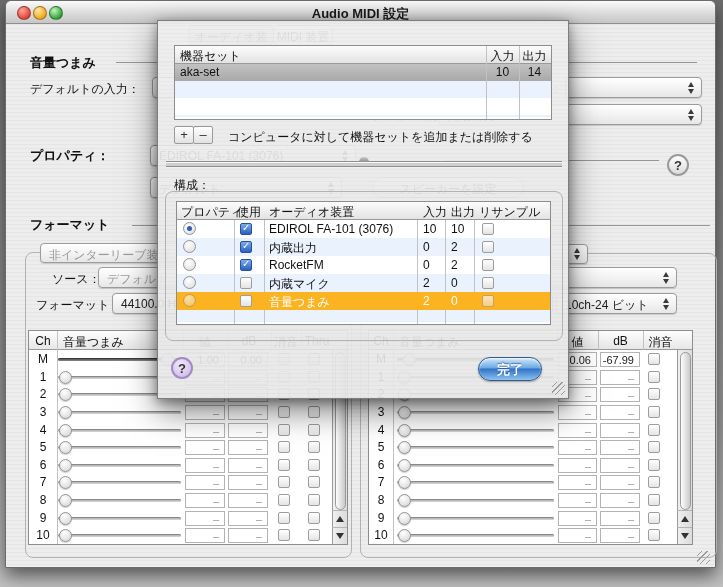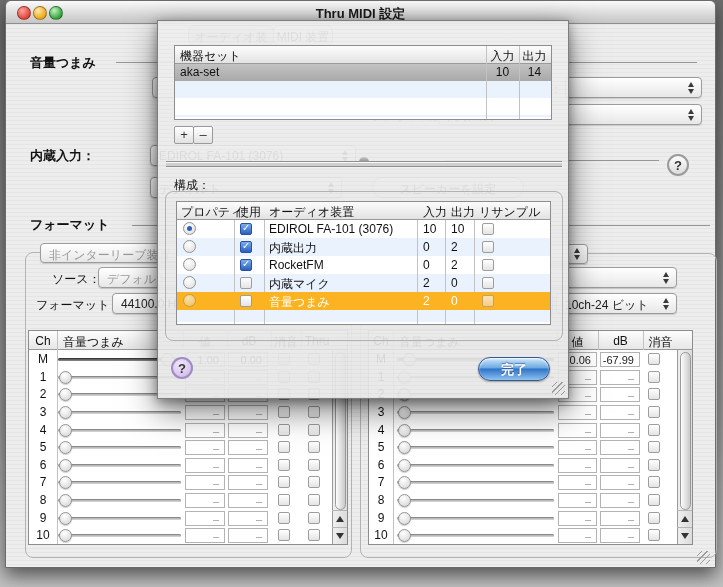--- a/index.html
+++ b/index.html
@@ -88,49 +88,50 @@
 </head>
 <body>
 
 <div class="stage">
 
   <div class="win">
     <div class="titlebar">
       <span class="light lr"></span>
       <span class="light ly"></span>
       <span class="light lg"></span>
-      <div class="title">Thru MIDI 設定</div>
+      <div class="title">Audio MIDI 設定</div>
     </div>
   </div>
 
   <div class="bg">
 
     <div class="tab sel" style="left:188px;top:25px;width:86px">オーディオ装置</div>
     <div class="tab" style="left:273px;top:25px;width:60px">MIDI 装置</div>
 
     <div class="lbl b13" style="left:30px;top:54px">音量つまみ</div>
     <div class="hline" style="left:116px;top:62px;width:581px"></div>
 
+    <div class="lbl" style="left:30px;top:81px">デフォルトの入力：</div>
     <div class="popup" style="left:152px;top:77px;width:250px;height:21px">
         <span class="pval"></span>
         <span class="parr"></span>
       </div>
     <div class="lbl" style="left:452px;top:81px">デフォルトの出力：</div>
     <div class="popup" style="left:565px;top:77px;width:137px;height:21px">
         <span class="pval"></span>
         <span class="parr"></span>
       </div>
 
     <div class="lbl" style="left:372px;top:108px">システム出力：</div>
     <div class="popup" style="left:438px;top:104px;width:264px;height:21px">
         <span class="pval">内蔵出力</span>
         <span class="parr"></span>
       </div>
 
-    <div class="lbl b13" style="left:30px;top:147px">内蔵入力：</div>
+    <div class="lbl b13" style="left:30px;top:147px">プロパティ：</div>
     <div class="popup" style="left:150px;top:145px;width:206px;height:21px">
         <span class="pval">EDIROL FA-101 (3076)</span>
         <span class="parr"></span>
       </div>
     <div class="hline" style="left:445px;top:160px;width:214px"></div>
     <div class="helpc" style="left:667px;top:154px">?</div>
 
     <div class="popup" style="left:150px;top:177px;width:192px;height:21px">
         <span class="pval">デフォルト</span>
         <span class="parr"></span>
@@ -382,20 +383,21 @@
         <span class="hspan hc" style="left:344px;top:1px;width:31px">14</span>
       </div>
       <div class="stripe" style="top:35px;height:17px"></div>
       <div class="stripe" style="top:69px;height:2px"></div>
       <div class="sepv" style="left:311px"></div>
       <div class="sepv" style="left:344px"></div>
     </div>
 
     <div class="sqbtn" style="left:16px;top:105px">+</div>
     <div class="sqbtn" style="left:35px;top:105px">–</div>
+    <div class="lbl" style="left:70px;top:108px">コンピュータに対して機器セットを追加または削除する</div>
 
     <div class="splitter" style="left:8px;top:140px;width:396px">
       <div class="dimple" style="left:193px"></div>
     </div>
 
     <div class="lbl" style="left:16px;top:156px">構成：</div>
 
     <div class="gbox" style="left:7px;top:170px;width:396px;height:148px"></div>
 
     <div class="dtable" id="cfg" style="left:18px;top:180px;width:373px;height:122px">
@@ -451,17 +453,17 @@
             <div class="crow-name" style="left: 92px; color: rgb(255, 255, 255);">音量つまみ</div>
             <div class="crow-name" style="left: 246px; color: rgb(255, 255, 255);">2</div>
             <div class="crow-name" style="left: 274px; color: rgb(255, 255, 255);">0</div>
             <div class="cb tint" style="left: 305px; top: 3px;"></div>
           </div>
         </div>
       <div class="stripe" style="top:108px;height:12px;z-index:1"></div>
     </div>
 
     <div class="helpc purple" style="left:13px;top:336px">?</div>
-    <div class="aqua" style="left:320px;top:336px;width:72px">完了</div>
+    <div class="aqua" style="left:320px;top:336px;width:64px">完了</div>
     <div class="grip" style="right:3px;bottom:3px"></div>
   </div>
 
 </div>
 
 </body></html>

